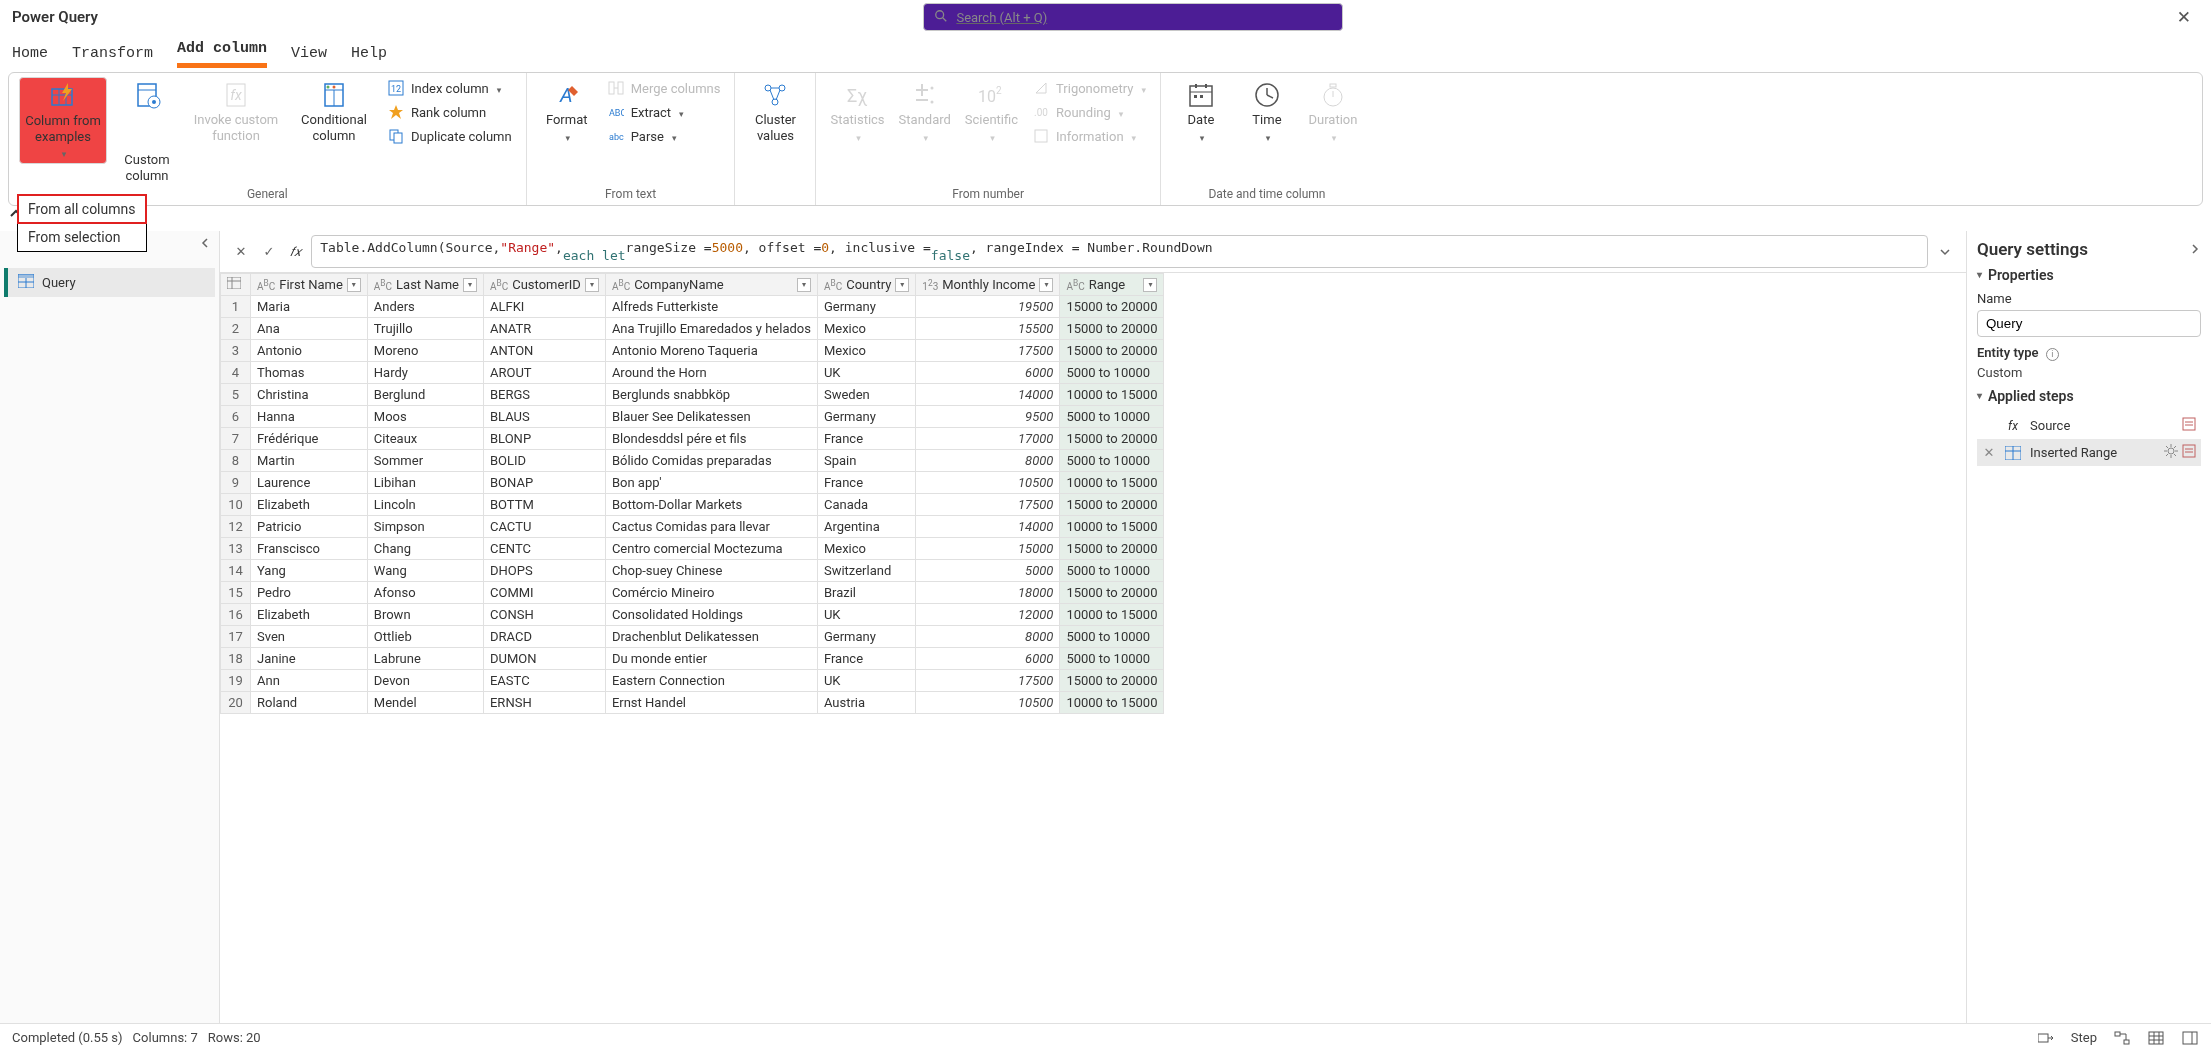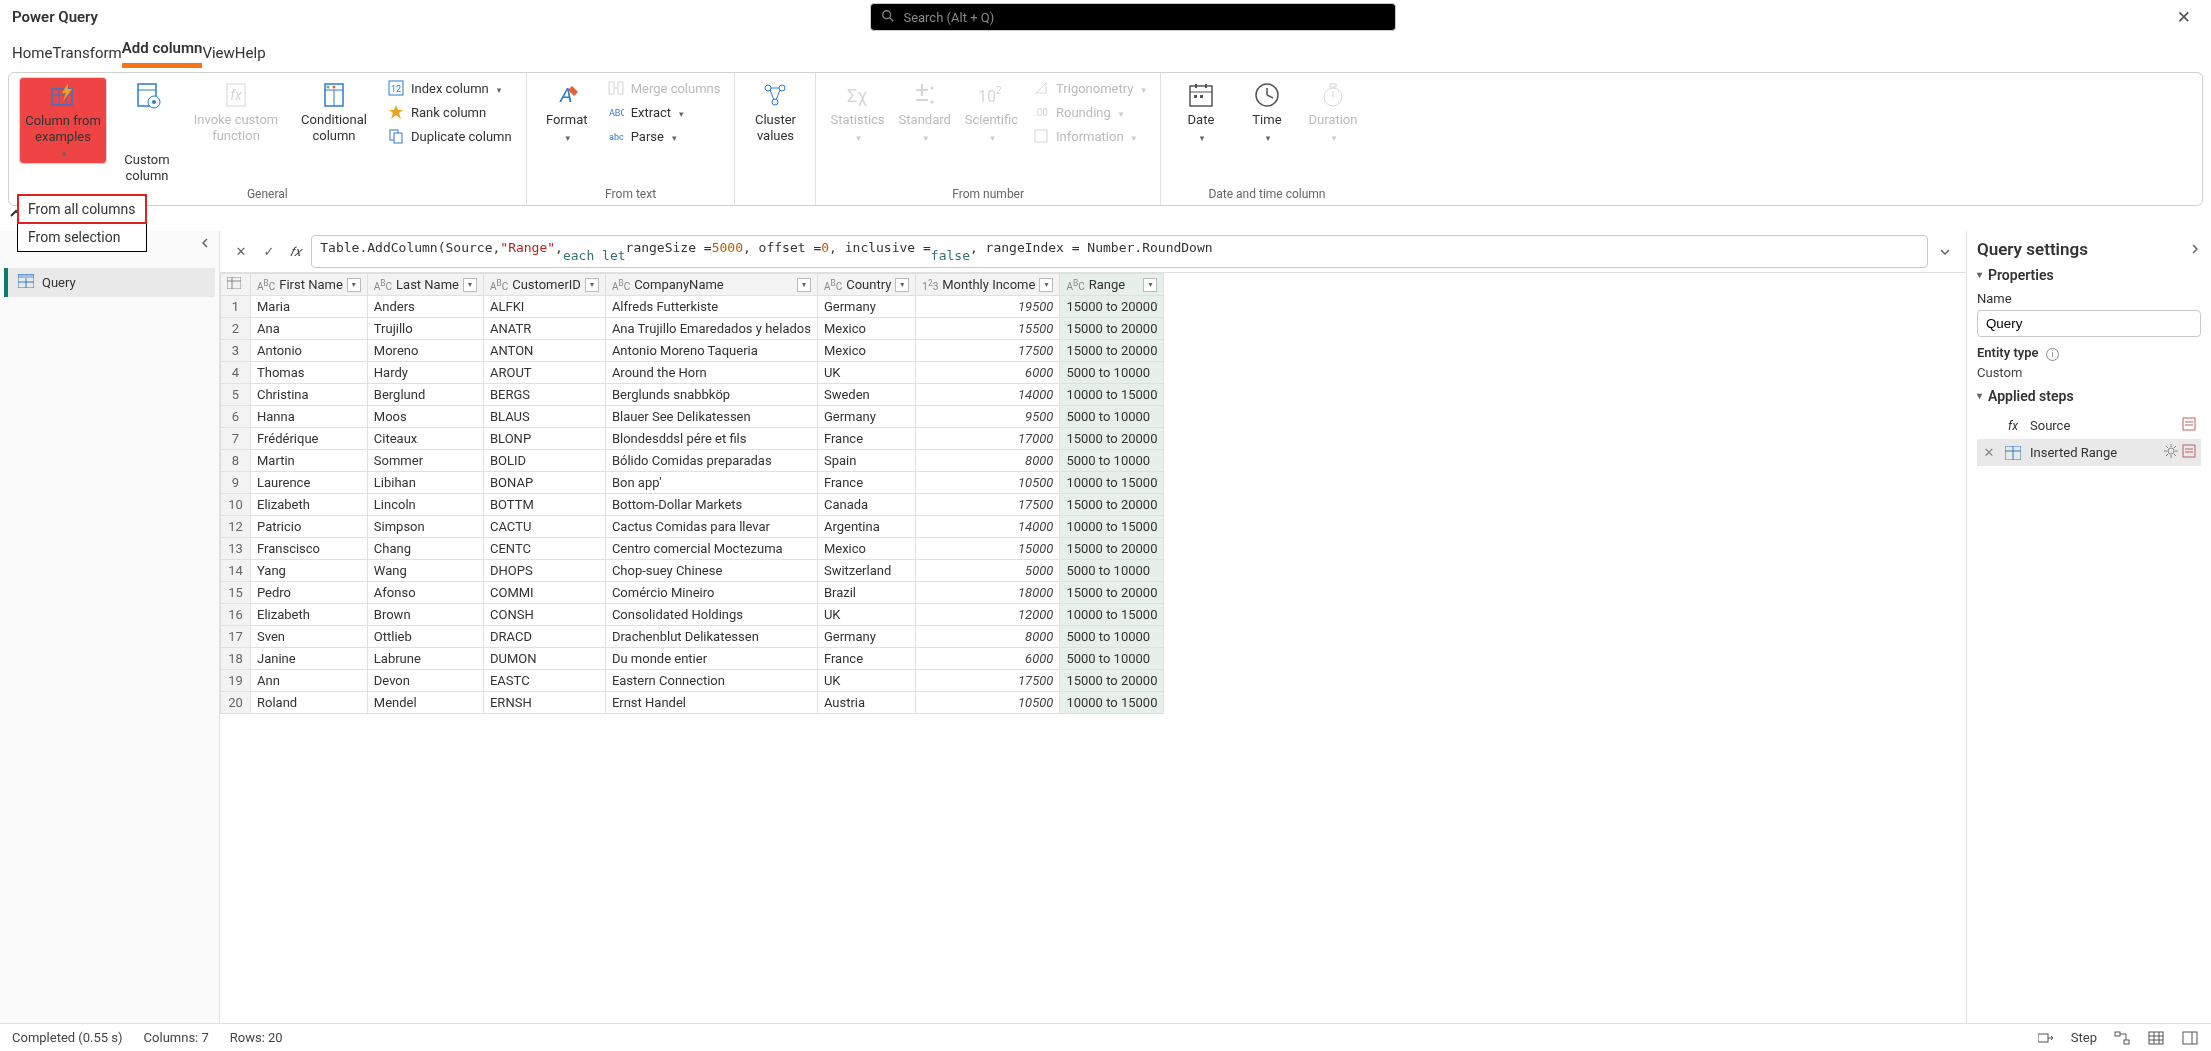--- a/index.html
+++ b/index.html
@@ -12,29 +12,29 @@
     height:100%;
   }
   body { display:flex; flex-direction:column; height:100vh; overflow:hidden;}
   
   .title-bar {
     display:flex; align-items:center; height:34px;
     padding:0 12px; gap:12px;
   }
   .title-bar .app-title { font-size:15px; font-weight:600; flex:0 0 auto; }
   .title-bar .search-box {
-    flex:0 0 auto; width:526px; height:28px;
+    flex:0 0 auto; width:420px; height:28px;
     border:1px solid #c8c8c8; border-radius:4px;
     display:flex; align-items:center; gap:8px; padding:0 10px;
-    color:#666; background:#000000;
-    margin-left:auto; margin-right:auto;
+    color:#666; background:#4c1d95;
+    margin-left:auto; margin-right:auto;text-decoration:underline;
   }
   .title-bar .close-btn { margin-left:auto; font-size:17px; color:#555; padding:4px 8px; cursor:pointer; }
   
-  .menu-row { display:flex; padding:0 12px; height:34px; align-items:flex-end; }
+  .menu-row { display:flex; gap:24px; padding:0 12px; height:34px; align-items:flex-end;font-family:Liberation Mono, monospace; }
   .menu-tab { padding:6px 0; font-size:15px; color:#333; cursor:pointer; }
   .menu-tab.active { font-weight:600; border-bottom:5px solid #f97316; }
   
   .ribbon-wrap { padding:4px 8px 0; position:relative; }
   .ribbon {
     border:1px solid #d0d0d0; border-radius:6px;
     display:flex; align-items:stretch; background:#fff;
   }
   .ribbon-group {
     display:flex; flex-direction:column; padding:4px 10px 2px;
@@ -153,21 +153,21 @@
     display:flex; align-items:center; gap:8px; padding:4px 4px;
     border:1px solid transparent;
   }
   .step.sel { background:#e9e9e9;}
   .step .del { width:14px; color:#888; cursor:pointer; text-align:center;}
   .step .ico { width:18px; height:16px; display:flex; align-items:center; justify-content:center;}
   .step .tools { margin-left:auto; display:flex; gap:4px; color:#888;}
   
   .status-bar {
     height:28px; border-top:1px solid #e0e0e0; display:flex; align-items:center;
-    padding:0 12px; gap:21px; font-size:13px; color:#444;
+    padding:0 12px; gap:10px; font-size:13px; color:#444;
   }
   .status-bar .right { margin-left:auto; display:flex; align-items:center; gap:16px;}
   .status-ico { width:18px; height:18px; display:flex; align-items:center; justify-content:center; cursor:pointer; color:#555;}
   .info-circle{display:inline-block;width:13px;height:13px;border:1px solid #888;border-radius:50%;font-size:9px;line-height:11px;text-align:center;color:#888;margin-left:4px;}
 </style>
 </head>
 <body>
 
 <div class="title-bar">
   <span class="app-title">Power Query</span>

